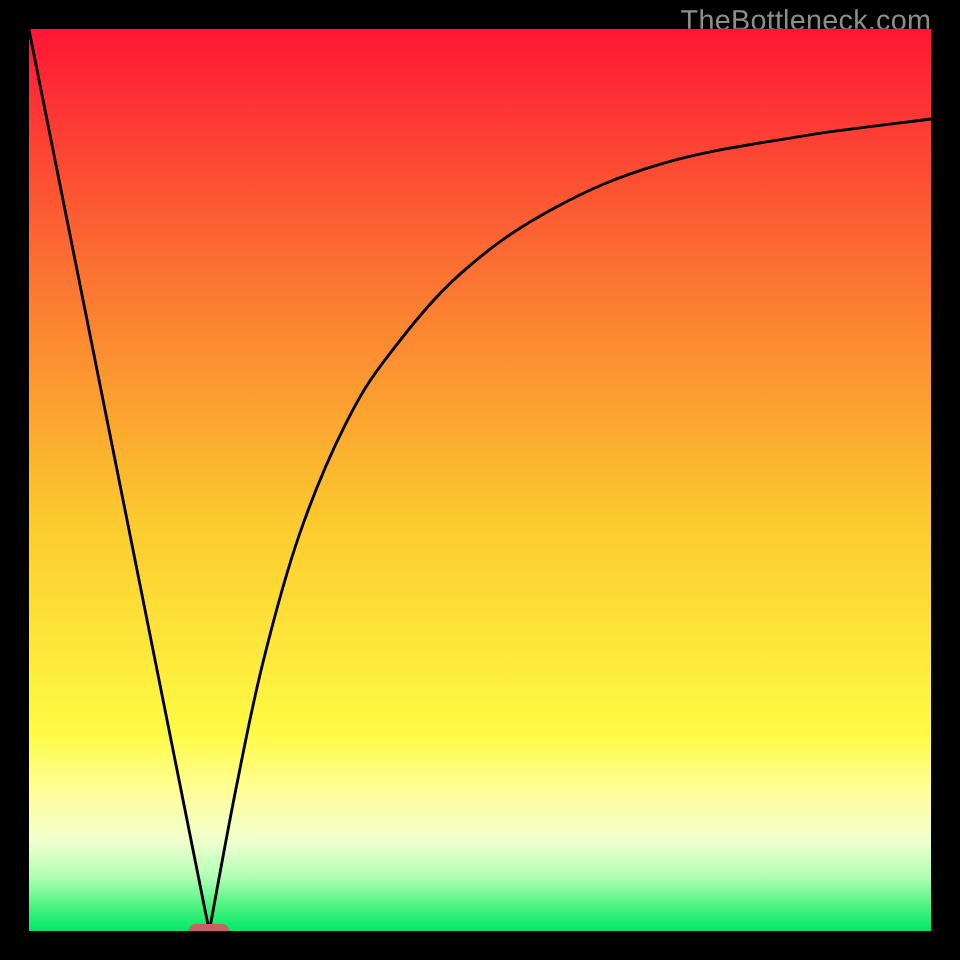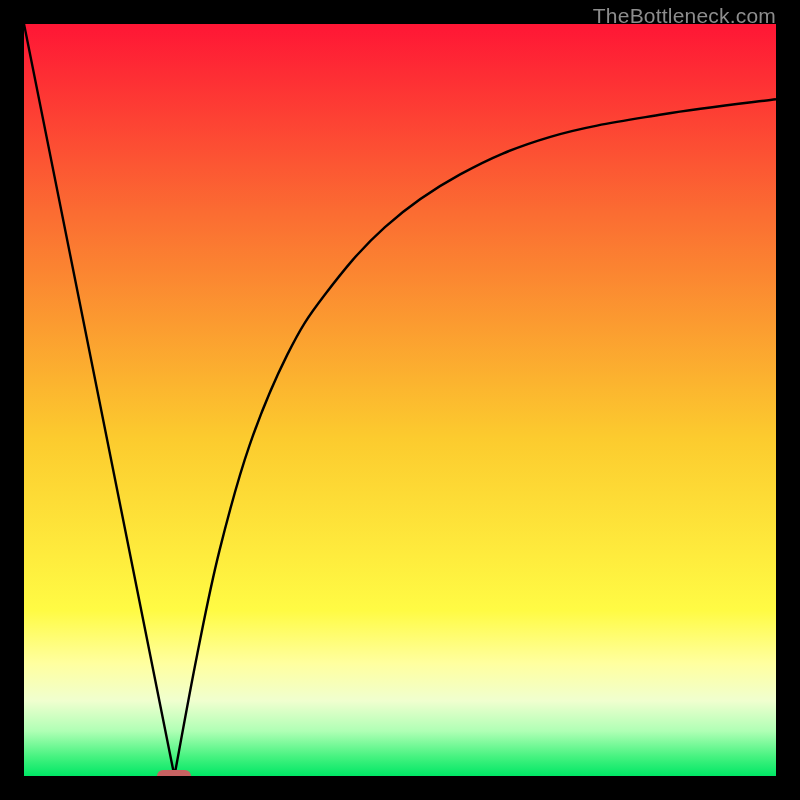--- a/index.html
+++ b/index.html
@@ -40,21 +40,21 @@
     width: 34px;
     height: 12px;
     border-radius: 6px;
     background: #c76262;
   }
   .watermark {
     position: absolute;
     top: 4px;
     right: 24px;
     color: #8d8d8d;
-    font-size: 21px;
+    font-size: 24px;
     font-weight: 500;
     letter-spacing: 0.2px;
   }
 </style>
 </head>
 <body>
 
 <div class="watermark">TheBottleneck.com</div>
 
 <div class="frame">

